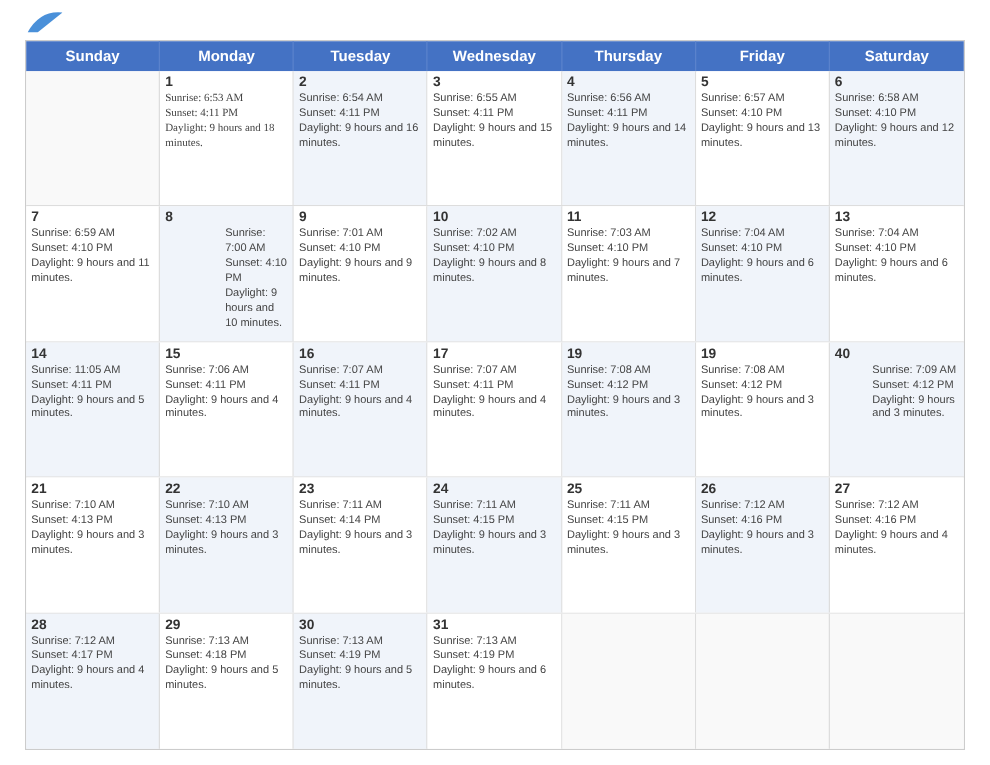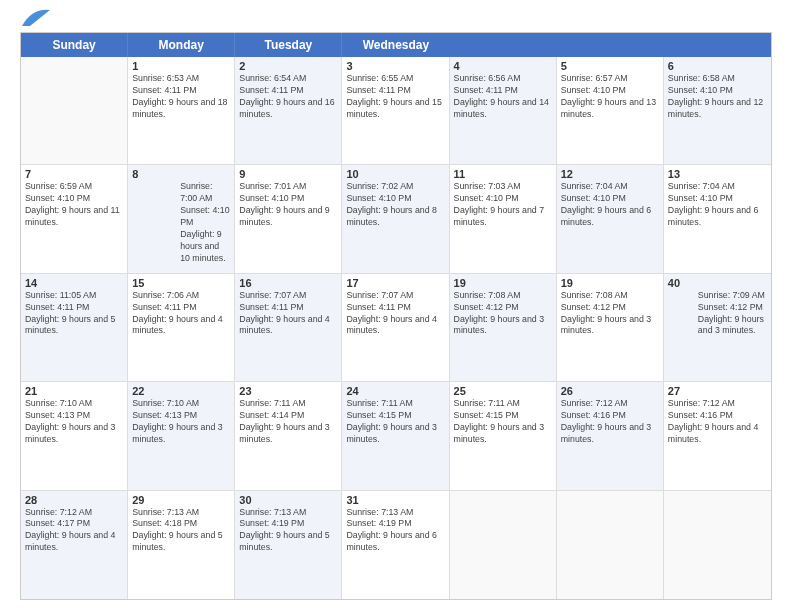--- a/index.html
+++ b/index.html
@@ -123,27 +123,30 @@
       <div class="subtitle"></div>
     </div>
   </div>
 
   <div class="calendar">
     <div class="cal-header" id="cal-header">
         <div class="cal-header-cell">Sunday</div>
         <div class="cal-header-cell">Monday</div>
         <div class="cal-header-cell">Tuesday</div>
         <div class="cal-header-cell">Wednesday</div>
+        <div class="cal-header-cell">Thursday</div>
+        <div class="cal-header-cell">Friday</div>
+        <div class="cal-header-cell">Saturday</div>
       </div>
     <div class="cal-body" id="cal-body">
         <div class="cal-row">
           <div class="cal-cell empty"></div>
           <div class="cal-cell">
             <div class="day-num">1</div>
-            <div class="cell-text" style="white-space: pre-line;">Sunrise: 6:53 AM
+            <div class="cell-text" style="white-space: pre-line; font-family: Liberation Serif, serif;">Sunrise: 6:53 AM
 Sunset: 4:11 PM
 Daylight: 9 hours and 18 minutes.</div>
           </div>
           <div class="cal-cell shaded">
             <div class="day-num">2</div>
             <div class="cell-text" style="white-space: pre-line;">Sunrise: 6:54 AM
 Sunset: 4:11 PM
 Daylight: 9 hours and 16 minutes.</div>
           </div>
           <div class="cal-cell">

